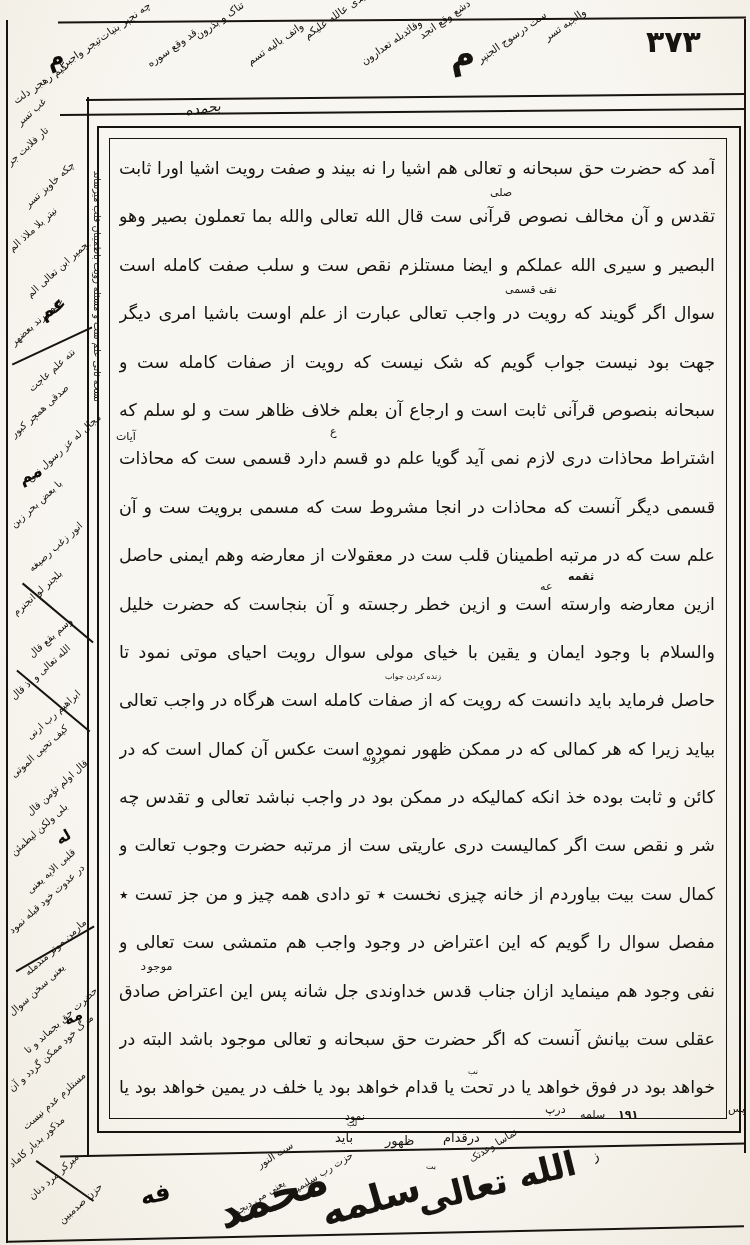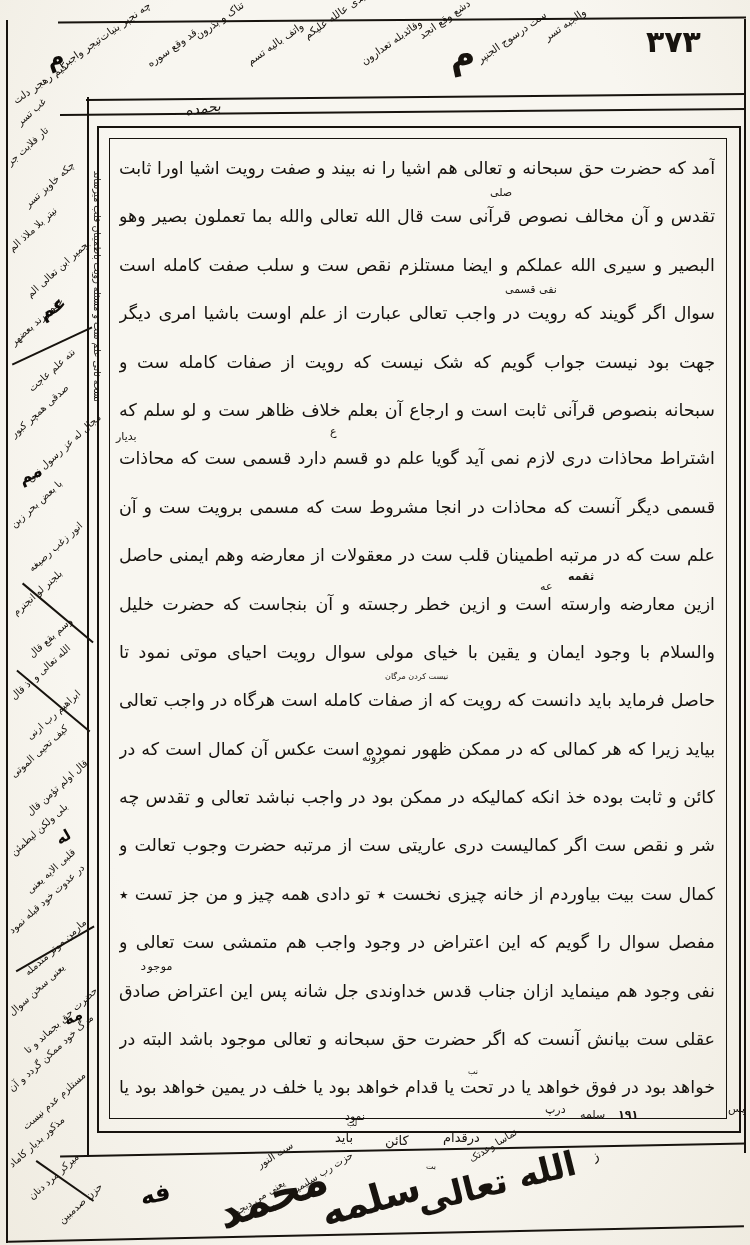--- a/index.html
+++ b/index.html
@@ -139,35 +139,35 @@
   <div class="tl">کمال ست بیت بیاوردم از خانه چیزی نخست ٭ تو دادی همه چیز و من جز تست ٭ و جواب دیگر</div>
   <div class="tl">مفصل سوال را گویم که این اعتراض در وجود واجب هم متمشی ست تعالی و تقدس در رنگ نفی رویت</div>
   <div class="tl">نفی وجود هم مینماید ازان جناب قدس خداوندی جل شانه پس این اعتراض صادق نبود که مستلزم محال</div>
   <div class="tl">عقلی ست بیانش آنست که اگر حضرت حق سبحانه و تعالی موجود باشد البته در جهتی از جهات این عالم</div>
   <div class="tl">خواهد بود در فوق خواهد یا در تحت یا قدام خواهد بود یا خلف در یمین خواهد بود یا در شمال و آن مستلزم</div>
 </div>
 
 <div class="il" style="left:490px;top:186px;">صلی</div>
 <div class="il" style="left:505px;top:283px;">نفی قسمی</div>
 <div class="il" style="left:330px;top:425px;">ع</div>
-<div class="il" style="left:116px;top:430px;">بدیار</div>
+<div class="il" style="left:116px;top:430px;">آیات</div>
 <div class="il" style="left:540px;top:580px;">عه</div>
 <div class="il b" style="left:568px;top:570px;">ثقمه</div>
-<div class="il" style="left:385px;top:672px;font-size:8px;">نیست کردن مرگان</div>
+<div class="il" style="left:385px;top:672px;font-size:8px;">زنده کردن جواب</div>
 <div class="il" style="left:362px;top:751px;">برونه</div>
 <div class="il" style="left:140px;top:960px;font-family:Liberation Mono, monospace;">موجود</div>
 <div class="il" style="left:728px;top:1102px;">پس</div>
 <div class="il" style="left:545px;top:1103px;">درپ</div>
 <div class="il" style="left:580px;top:1108px;">سلمه</div>
 <div class="il" style="left:345px;top:1110px;">نمود</div>
 <div class="il b" style="left:618px;top:1108px;">۱۹۱</div>
 
 <div class="catch" style="left:443px;top:1130px;">درقدام</div>
 <div class="catch-tiny" style="left:468px;top:1067px;">نب</div>
-<div class="catch" style="left:385px;top:1133px;">کائن</div>
+<div class="catch" style="left:385px;top:1133px;">ظهور</div>
 <div class="catch-tiny" style="left:402px;top:1162px;margin-left:24px;">بت</div>
 <div class="catch" style="left:335px;top:1130px;">باید</div>
 <div class="catch-tiny" style="left:347px;top:1119px;text-align:right;">لب</div>
 
 <div class="insc-lg" style="left:415px;top:1162px;font-size:34px;transform:rotate(-14deg);">الله تعالی</div>
 <div class="insc-lg" style="left:320px;top:1178px;font-size:38px;transform:rotate(-16deg);">سلمه</div>
 <div class="insc-lg" style="left:215px;top:1170px;font-size:44px;transform:rotate(-20deg);">محمد</div>
 <div class="insc-sm" style="left:470px;top:1154px;">تماسا وعدتک</div>
 <div class="insc-sm" style="left:290px;top:1187px;">حزت رب سلیمین</div>
 <div class="insc-sm" style="left:258px;top:1160px;">ست النور</div>

